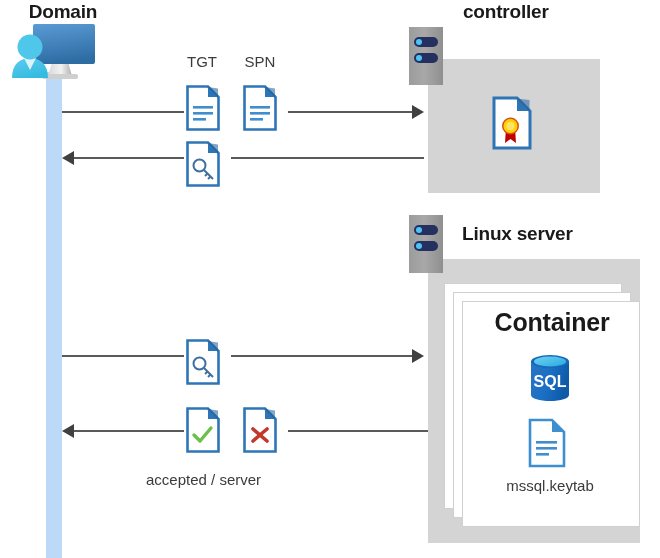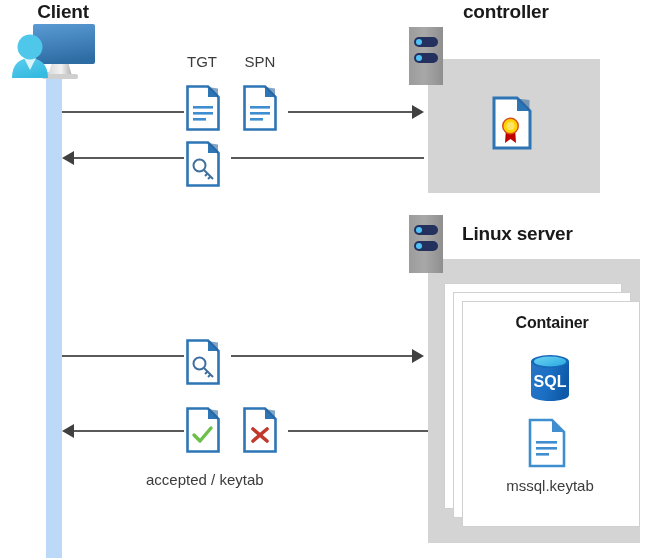--- a/index.html
+++ b/index.html
@@ -132,21 +132,21 @@
       <rect x="25" y="2" width="62" height="40" rx="2" fill="url(#monGrad)"></rect>
 
       <path d="M4 56 C4 42 12 36 22 36 C32 36 40 42 40 56 Z" fill="url(#personGrad)"></path>
 
       <path d="M16 36 L22 48 L28 36 Z" fill="#e8f7fd" opacity="0.92"></path>
 
       <circle cx="22" cy="25" r="12.5" fill="#4ec7ea"></circle>
     </svg>
   </div>
 
-  <div class="abs label-bold center-text" style="left:8px; top:0px; width:110px;">Client</div>
+  <div class="abs label-bold center-text" style="left:8px; top:0px; width:110px;">Domain</div>
 
   <div class="abs hline" style="left:62px; top:111px; width:122px;"></div>
   <div class="abs hline" style="left:288px; top:111px; width:126px;"></div>
   <div class="abs arrowhead-right" style="left:412px; top:105px;"></div>
 
   <div class="abs label-plain center-text" style="left:178px; top:50px; width:48px;">TGT</div>
   <div class="abs" style="left:186px; top:85px; width:34px; height:46px;">
     <svg width="34" height="46" viewBox="0 0 34 46" xmlns="http://www.w3.org/2000/svg">
       <path d="M1.5 1.5 H22 L32.5 12 V44.5 H1.5 Z" fill="#ffffff" stroke="#2E75B6" stroke-width="2.6"></path>
       <path d="M22 1.5 L32.5 12 H22 Z" fill="#2E75B6"></path>
@@ -226,21 +226,21 @@
       <span class="led"></span>
     </div>
   </div>
 
   <div class="abs label-bold" style="left:462px; top:222px; width:200px;">Linux server</div>
 
   <div class="abs card" style="left:444px; top:283px; width:176px; height:224px;"></div>
   <div class="abs card" style="left:453px; top:292px; width:176px; height:224px;"></div>
   <div class="abs card" style="left:462px; top:301px; width:176px; height:224px;"></div>
 
-  <div class="abs label-bold center-text" style="left:462px; top:311px; width:180px; font-size:16px;">Container</div>
+  <div class="abs label-bold center-text" style="left:462px; top:311px; width:180px; font-size:25px;">Container</div>
 
   <div class="abs" style="left:524px; top:352px; width:52px; height:52px;">
     <svg width="52" height="52" viewBox="0 0 52 52" xmlns="http://www.w3.org/2000/svg">
       <defs>
         <linearGradient id="sqlBody" x1="0" y1="0" x2="1" y2="0.3">
           <stop offset="0%" stop-color="#2a74c4"></stop>
           <stop offset="55%" stop-color="#1a6fc4"></stop>
           <stop offset="100%" stop-color="#0f5aa8"></stop>
         </linearGradient>
         <linearGradient id="sqlTop" x1="0" y1="0" x2="1" y2="1">
@@ -302,15 +302,15 @@
       <path d="M1.5 1.5 H22 L32.5 12 V44.5 H1.5 Z" fill="#ffffff" stroke="#2E75B6" stroke-width="2.6"></path>
       <path d="M22 1.5 L32.5 12 H22 Z" fill="#2E75B6"></path>
       <path d="M21.5 2 L32 12.5 L32 3.5 Z" fill="#1f5c97" opacity="0.55"></path>
       <g stroke="#c0392b" stroke-width="3.6" stroke-linecap="round">
         <path d="M10 22 L24 34"></path>
         <path d="M24 22 L10 34"></path>
       </g>
     </svg>
   </div>
 
-  <div class="abs label-plain" style="left:146px; top:468px; width:230px;">accepted / keytab</div>
+  <div class="abs label-plain" style="left:146px; top:468px; width:230px;">accepted / server</div>
 
 </div>
 
 </body></html>

